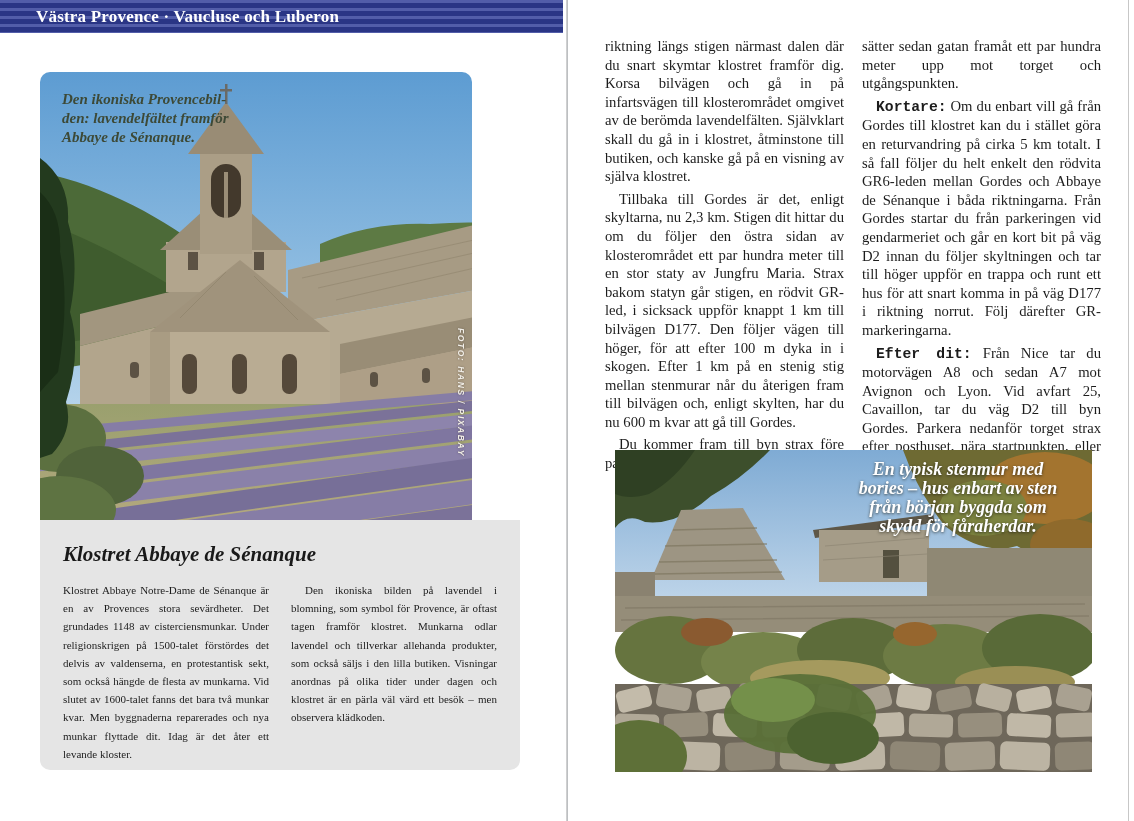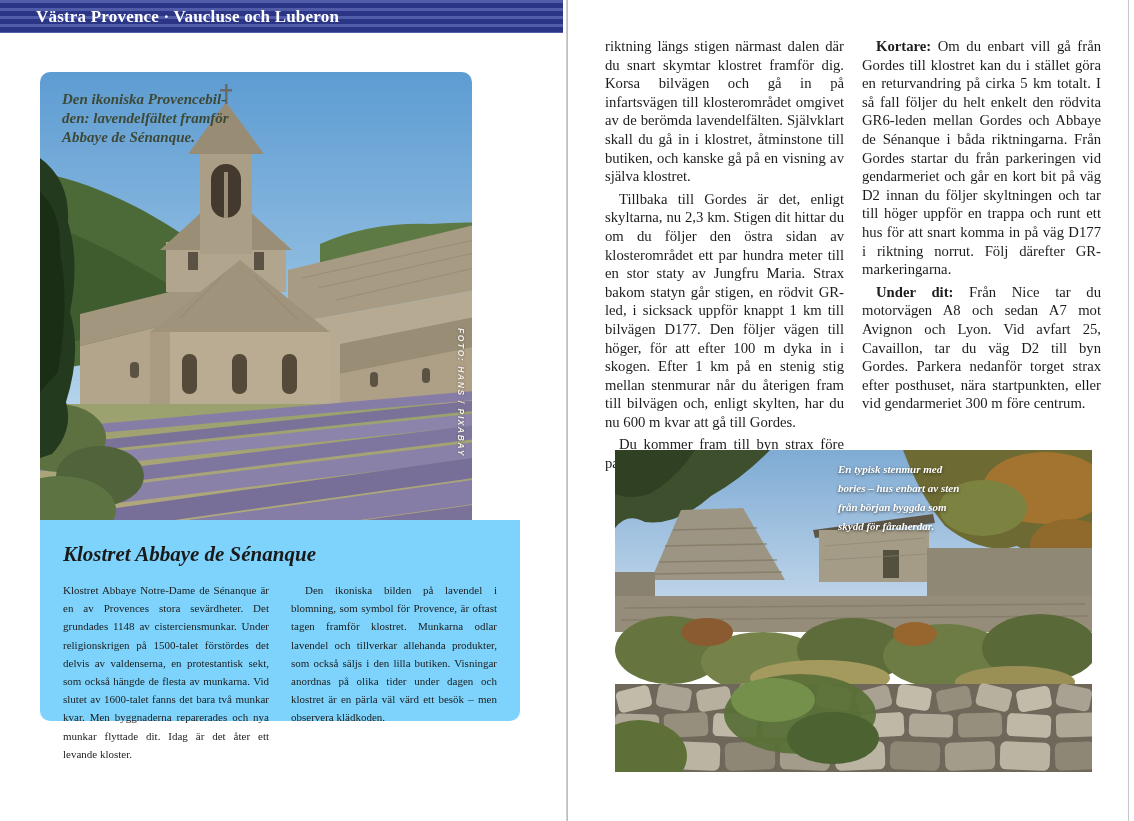--- a/index.html
+++ b/index.html
@@ -14,44 +14,44 @@
   .card{position:absolute;left:40px;top:72px;width:480px;}
   .photo-abbey{position:relative;width:432px;height:448px;border-radius:10px 10px 0 0;overflow:hidden;}
   .photo-abbey svg{display:block;}
   .photo-caption-left{position:absolute;left:22px;top:18px;width:230px;
           font-style:italic;font-weight:bold;font-size:15px;line-height:19px;
           color:#3d4936;white-space:pre-line;}
   .photo-credit{position:absolute;right:6px;top:256px;height:185px;
           writing-mode:vertical-rl;color:#f2efe8;font-size:8.5px;font-style:italic;
           font-weight:bold;letter-spacing:1.6px;font-family:"Liberation Sans","DejaVu Sans",sans-serif;
           text-shadow:0 0 2px rgba(60,50,40,.6);}
-  .infobox{width:480px;height:201px;background:#7dd3fc;border-radius:0 0 10px 10px;
+  .infobox{width:480px;height:250px;background:#e5e5e5;border-radius:0 0 10px 10px;
           box-sizing:border-box;padding:22px 23px 0 23px;}
   .infobox h2{margin:0 0 14px 0;font-style:italic;font-weight:600;font-size:21px;color:#191919;}
   .infobox .cols{display:flex;gap:22px;}
   .infobox p{margin:0;width:206px;font-size:11px;line-height:18.2px;text-align:justify;}
   .indent{text-indent:14px;}
   .pagenum{position:absolute;font-size:12px;font-weight:bold;color:#2a2a2a;
           font-family:"Liberation Serif","DejaVu Serif",serif;margin-top:32px;}
   .pagenum.pn-left{left:40px;top:788px;}
   .pagenum.pn-right{left:1074px;width:26px;text-align:center;top:788px;}
   
   .gutter{position:absolute;left:566px;top:0;width:2px;height:821px;
           background:linear-gradient(to right,#d8d8d8,#b4b7ba);}
   .page-edge{position:absolute;left:1128px;top:0;width:1px;height:821px;background:#c7c7c7;}
   
   .col{position:absolute;top:33px;width:247px;font-size:14.7px;line-height:18.6px;text-align:justify;}
   .col p{margin:4px;}
   .col1{left:601px;}
   .col2{left:858px;}
-  .runin{font-weight:bold;}
+  .runin{font-weight:bold;font-family:Liberation Mono, monospace;}
   .photo-wall{position:absolute;left:615px;top:450px;width:477px;height:322px;overflow:hidden;}
   .photo-wall svg{display:block;}
-  .photo-caption-right{position:absolute;right:14px;top:10px;width:240px;text-align:left;
-          font-style:italic;font-weight:bold;font-size:11px;line-height:19px;color:#ffffff;
+  .photo-caption-right{position:absolute;right:14px;top:10px;width:240px;text-align:center;
+          font-style:italic;font-weight:bold;font-size:18px;line-height:19px;color:#ffffff;
           white-space:pre-line;text-shadow:0 1px 3px rgba(30,30,20,.75);}
 </style>
 </head>
 <body>
 
 <div class="spread">
 
   <div class="banner">
     <span>Västra Provence · Vaucluse och Luberon</span>
   </div>
@@ -148,22 +148,23 @@
 
   <div class="gutter"></div>
 
   <div class="col col1">
     <p>riktning längs stigen närmast dalen där du snart skymtar klostret framför dig. Korsa bilvägen och gå in på infartsvägen till klosterområdet omgivet av de berömda lavendelfälten. Självklart skall du gå in i klostret, åtminstone till butiken, och kanske gå på en visning av själva klostret.</p>
     <p class="indent">Tillbaka till Gordes är det, enligt skyltarna, nu 2,3 km. Stigen dit hittar du om du följer den östra sidan av klosterområdet ett par hundra meter till en stor staty av Jungfru Maria. Strax bakom statyn går stigen, en rödvit GR-led, i sicksack uppför knappt 1 km till bilvägen D177. Den följer vägen till höger, för att efter 100 m dyka in i skogen. Efter 1 km på en stenig stig mellan stenmurar når du återigen fram till bilvägen och, enligt skylten, har du nu 600 m kvar att gå till Gordes.</p>
     <p class="indent">Du kommer fram till byn strax före parkeringen vid gendarmeriet, och fort-</p>
   </div>
 
   <div class="col col2">
+    <p>sätter sedan gatan framåt ett par hundra meter upp mot torget och utgångspunkten.</p>
     <p class="indent"><b class="runin">Kortare:</b><span> Om du enbart vill gå från Gordes till klostret kan du i stället göra en returvandring på cirka 5 km totalt. I så fall följer du helt enkelt den rödvita GR6-leden mellan Gordes och Abbaye de Sénanque i båda riktningarna. Från Gordes startar du från parkeringen vid gendarmeriet och går en kort bit på väg D2 innan du följer skyltningen och tar till höger uppför en trappa och runt ett hus för att snart komma in på väg D177 i riktning norrut. Följ därefter GR-markeringarna.</span></p>
-    <p class="indent"><b class="runin">Under dit:</b><span> Från Nice tar du motorvägen A8 och sedan A7 mot Avignon och Lyon. Vid avfart 25, Cavaillon, tar du väg D2 till byn Gordes. Parkera nedanför torget strax efter posthuset, nära startpunkten, eller vid gendarmeriet 300 m före centrum.</span></p>
+    <p class="indent"><b class="runin">Efter dit:</b><span> Från Nice tar du motorvägen A8 och sedan A7 mot Avignon och Lyon. Vid avfart 25, Cavaillon, tar du väg D2 till byn Gordes. Parkera nedanför torget strax efter posthuset, nära startpunkten, eller vid gendarmeriet 300 m före centrum.</span></p>
   </div>
 
   <div class="photo-wall">
     <svg width="477" height="322" viewBox="0 0 477 322">
       <defs>
         <linearGradient id="sky2" x1="0" y1="0" x2="0" y2="1">
           <stop offset="0" stop-color="#7fabd4"></stop>
             <stop offset="1" stop-color="#c6daec"></stop>
         </linearGradient>
       </defs>

